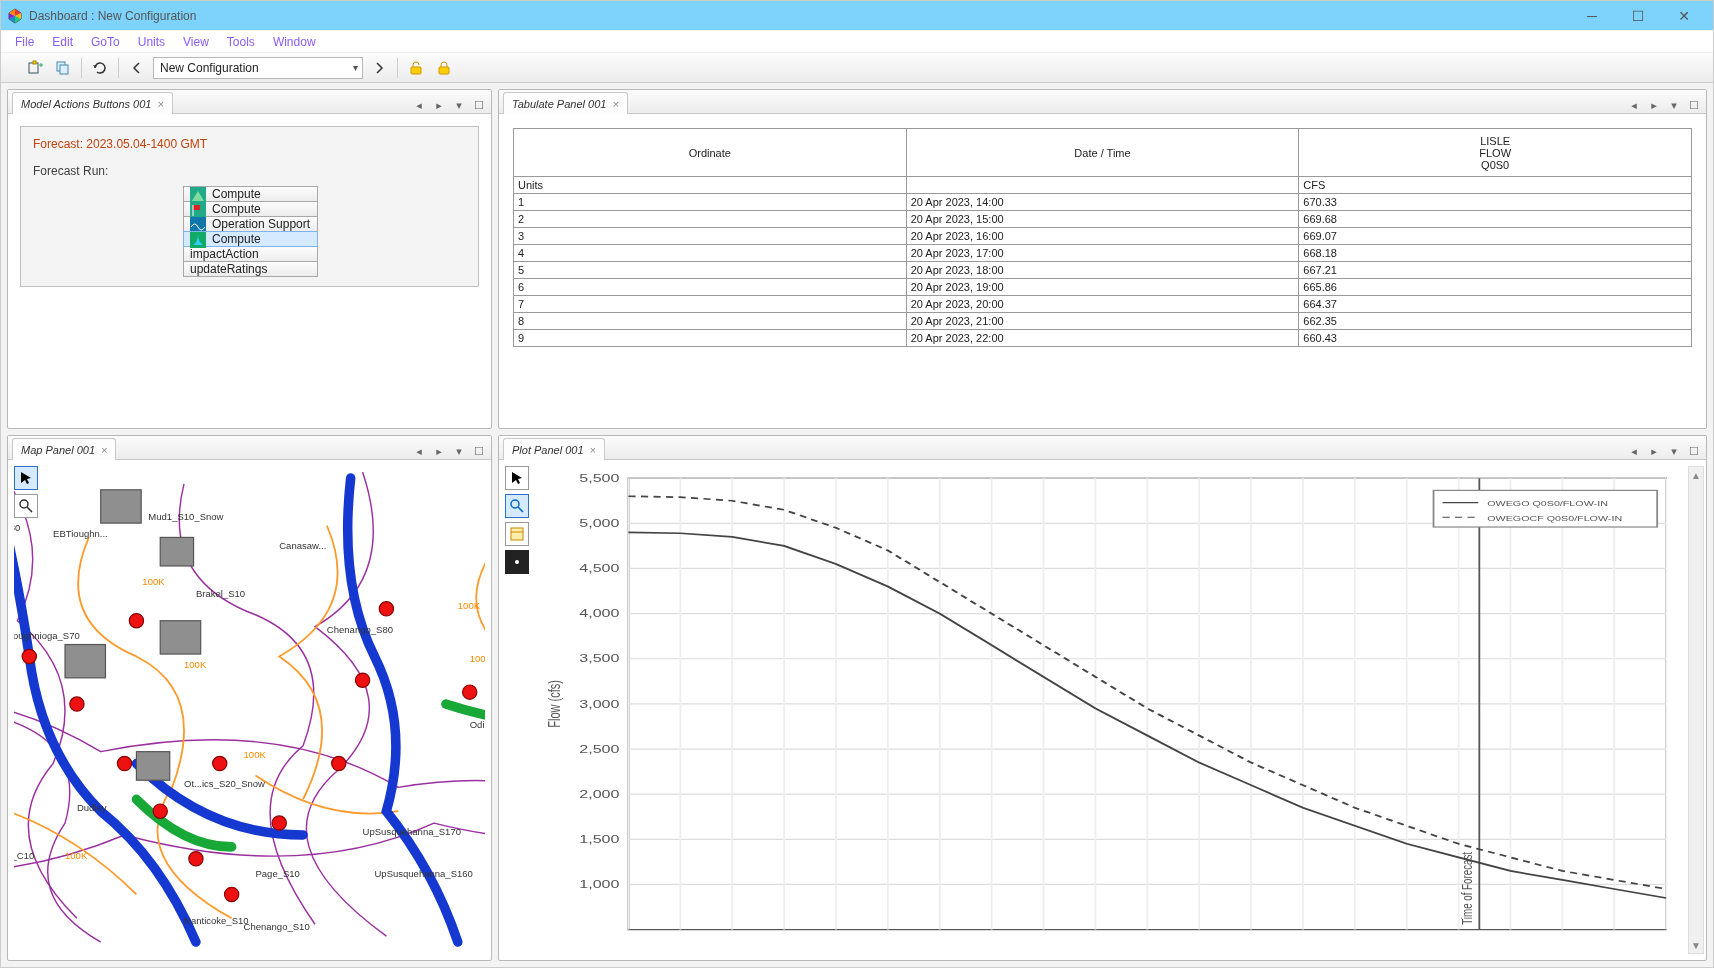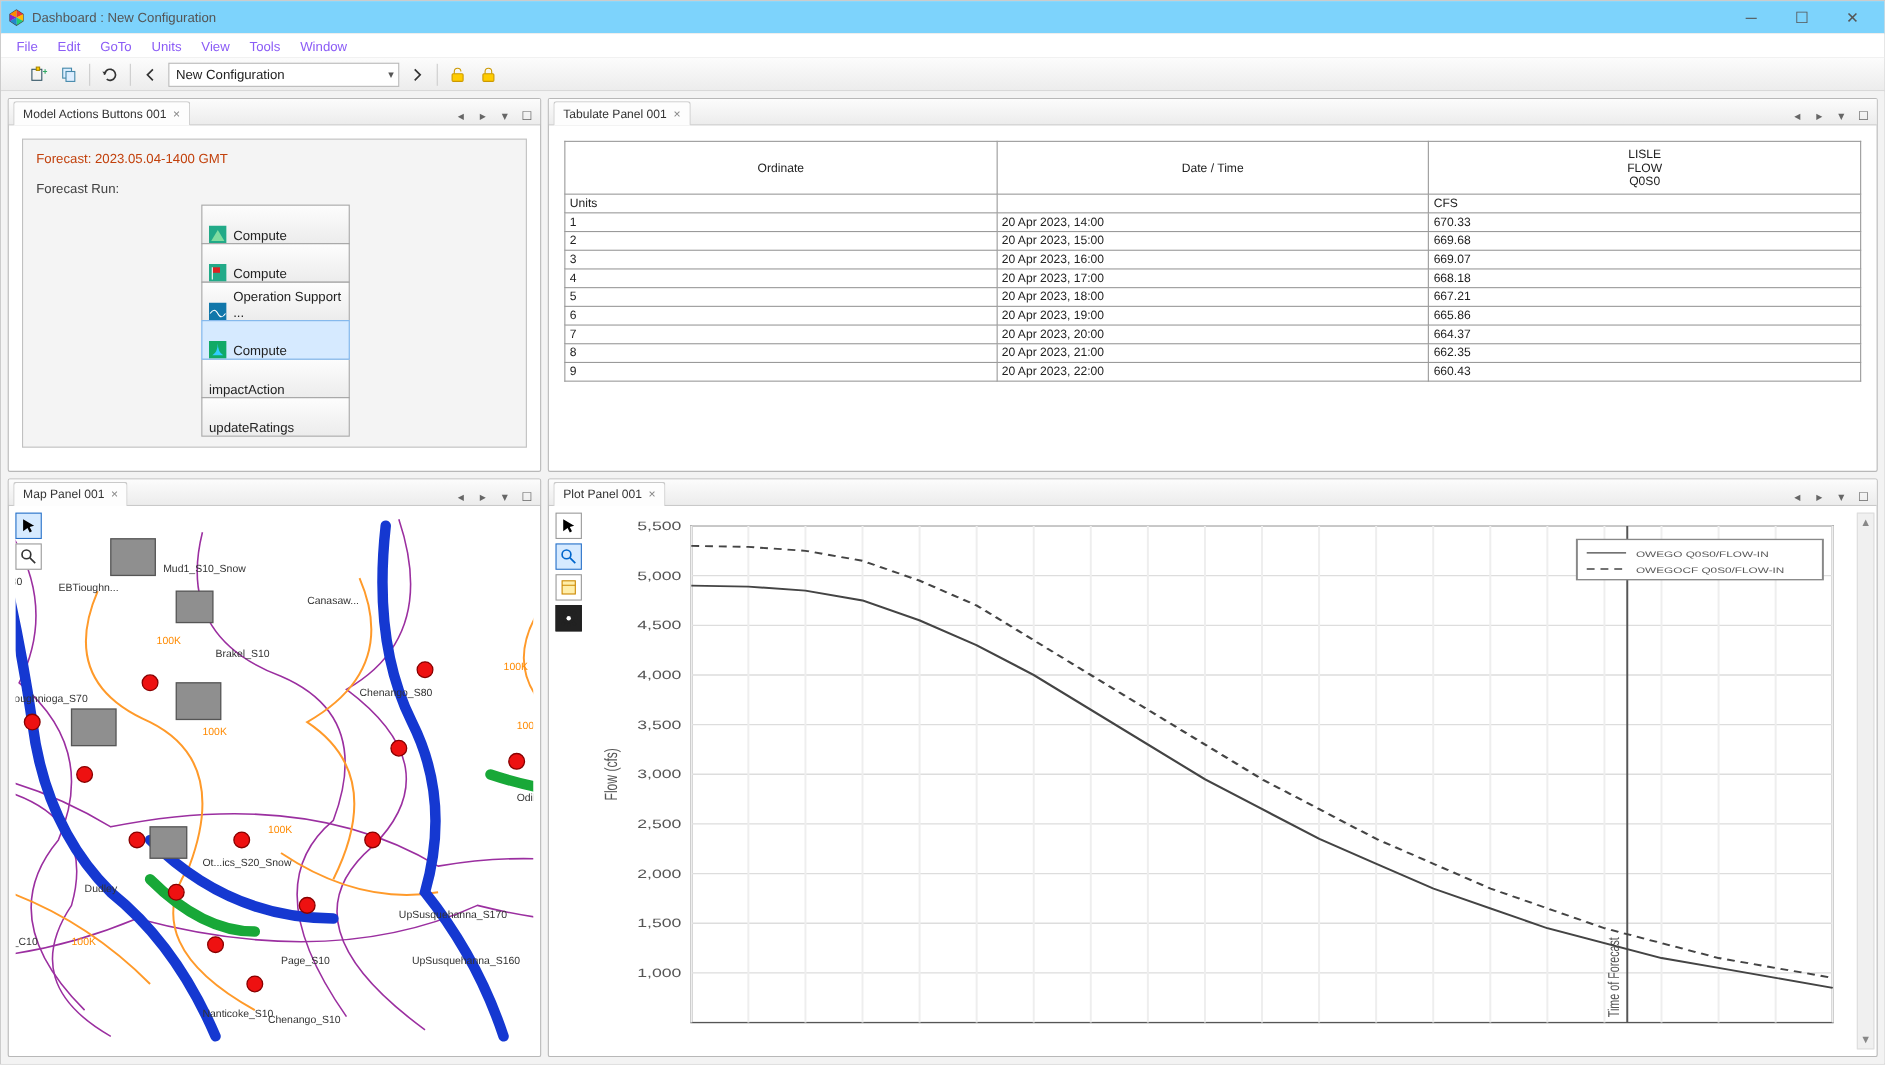--- a/index.html
+++ b/index.html
@@ -21,35 +21,35 @@
   .toolbar { height:30px; display:flex; align-items:center; gap:4px; padding:0 22px; background:linear-gradient(#fcfcfc,#ececec); border-bottom:1px solid #d0d0d0;}
   .tb-btn { width:24px; height:24px; display:flex; align-items:center; justify-content:center; border:1px solid transparent; border-radius:2px; }
   .tb-sep { width:1px; height:20px; background:#ccc; margin:0 2px;}
   .tb-combo { height:22px; min-width:210px; border:1px solid #b8b8b8; background:#fff; padding:0 18px 0 6px; font-size:12px; display:flex; align-items:center; position:relative;}
   .tb-combo::after { content:"▾"; position:absolute; right:4px; color:#555; font-size:10px;}
 
   
   .workspace { flex:1; display:grid; grid-template-columns: 485px 1fr; grid-template-rows: 340px 1fr; gap:6px; padding:6px; background:#f3f3f3; min-height:0;}
   .panel { background:#fff; border:1px solid #b8b8b8; display:flex; flex-direction:column; min-height:0; border-radius:2px; }
   .panel-tabbar { height:24px; display:flex; align-items:flex-end; background:linear-gradient(#fcfcfc,#ececec); border-bottom:1px solid #c9c9c9; padding:0 4px; gap:4px;}
-  .panel-tab { height:22px; padding:0 8px; display:flex; align-items:center; gap:6px; background:#fdfdfd; border:1px solid #c9c9c9; border-bottom:none; border-radius:3px 3px 0 0; font-size:11px; color:#333; position:relative; top:1px;}
+  .panel-tab { height:22px; padding:0 8px; display:flex; align-items:center; gap:6px; background:#fdfdfd; border:1px solid #c9c9c9; border-bottom:none; border-radius:3px 3px 0 0; font-size:11px; color:#333; position:relative; top:1px;font-style:italic;}
   .panel-tab .close-x { font-size:11px; color:#888;}
   .panel-tabbar .tabspacer{ flex:1;}
   .panel-ctrl { width:16px; height:16px; display:flex; align-items:center; justify-content:center; color:#666; font-size:11px;}
   .panel-body { flex:1; overflow:hidden; position:relative; }
 
   
   .forecast-box { margin:12px; border:1px solid #c0c0c0; background:#f4f4f4; padding:10px 12px;}
   .forecast-box .hdr { font-weight:normal; color:#c2410c; margin-bottom:13px;}
   .row { display:flex; align-items:center; gap:6px; margin-bottom:8px;}
   .row label{ color:#404040;}
   .combo { flex:1; height:22px; border:1px solid #a8a8a8; background:#fff; padding:0 18px 0 6px; display:flex; align-items:center; position:relative; font-size:12px;}
   .combo::after{ content:"▾"; position:absolute; right:4px; color:#555; font-size:10px;}
   .action-list { width:135px; margin-left:150px;}
-  .action-btn { height:36px; border:1px solid #a8a8a8; background:linear-gradient(#fdfdfd,#ececec); display:flex; align-items:flex-end; gap:6px; padding:0 6px; margin-bottom:-1px; font-size:12px;}
+  .action-btn { height:16px; border:1px solid #a8a8a8; background:linear-gradient(#fdfdfd,#ececec); display:flex; align-items:flex-start; gap:6px; padding:0 6px; margin-bottom:-1px; font-size:12px;}
   .action-btn .ic{ width:16px; height:16px; display:inline-block;}
   .action-btn.sel { background:#d6eaff; border-color:#7eb4ea; position:relative; z-index:1;}
 
   
   .tab-body { padding:14px; height:100%; overflow:auto;}
   table.data { width:100%; border-collapse:collapse; font-size:11px; table-layout:fixed;}
   table.data th, table.data td { border:1px solid #9a9a9a; padding:2px 4px; height:16px; background:#fff;}
   table.data th { background:#fff; font-weight:normal; text-align:center;}
   table.data .c1{ width:21%;} .c2{width:21%;} .c3{width:21%;}
   .rt{ text-align:left;}

